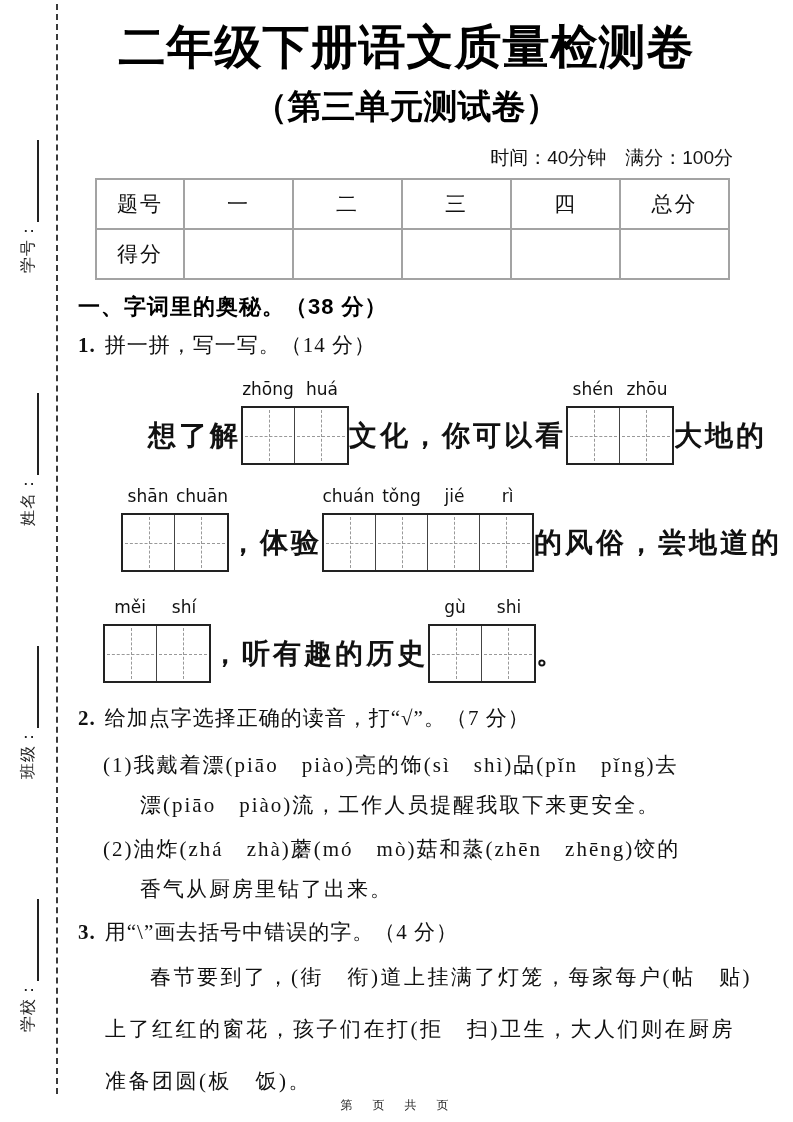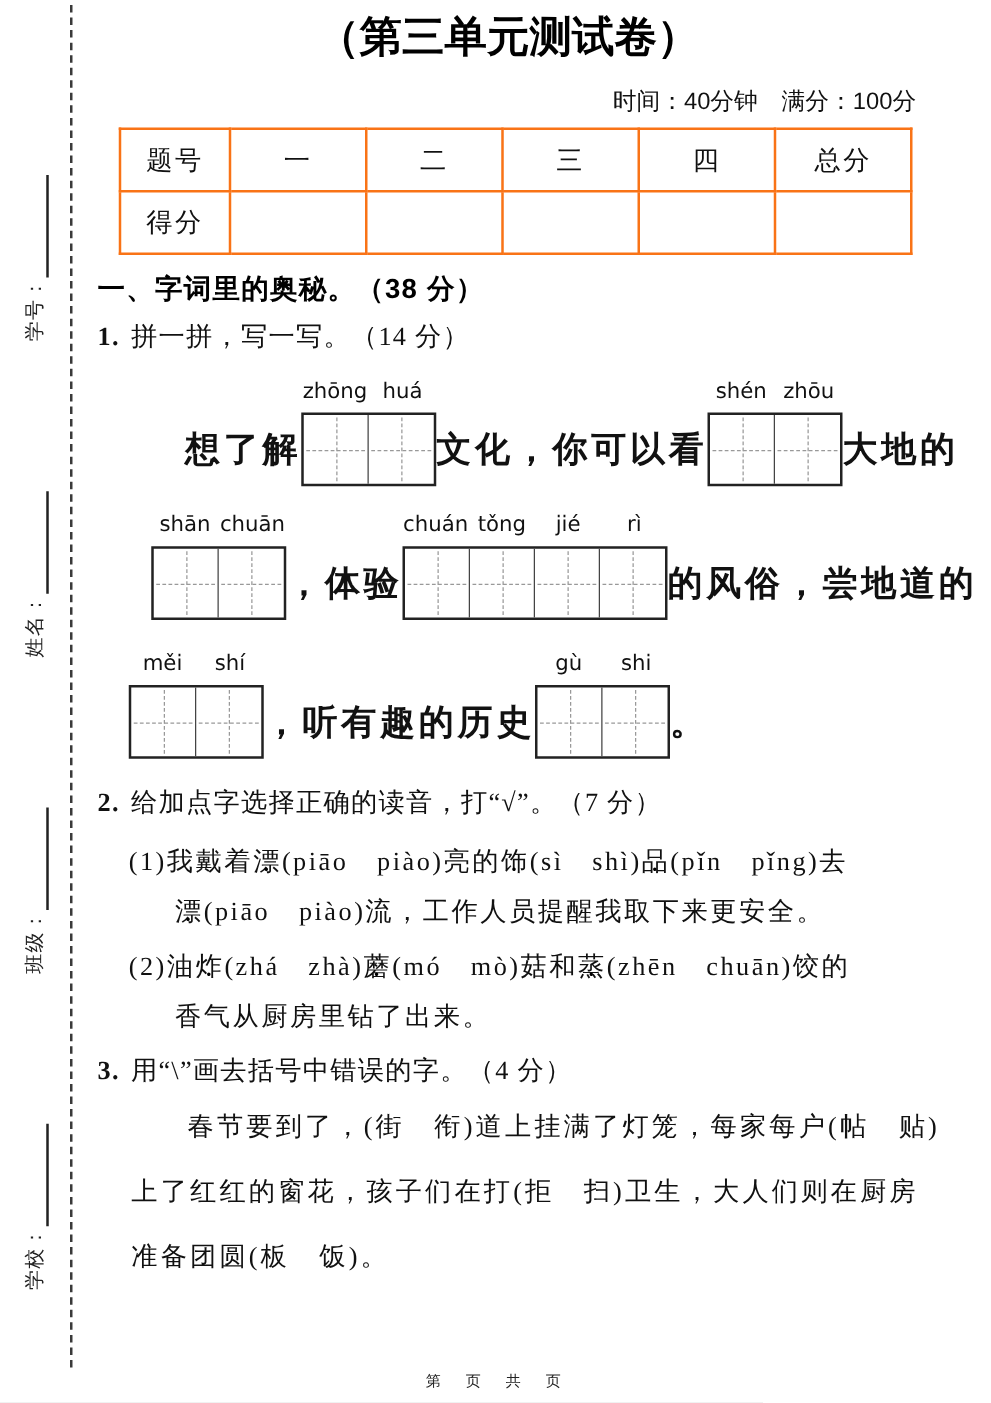--- a/index.html
+++ b/index.html
@@ -37,21 +37,21 @@
   }
   .meta {
     margin-top:16px; text-align:right; font-size:19px; line-height:24px; color:#111;
     font-family:"Liberation Sans","DejaVu Sans",sans-serif; padding-right:2px;
   }
   
   .score-table {
     margin-top:8px; margin-left:17px; width:635px;
     border-collapse:collapse; table-layout:fixed; text-align:center;
   }
-  .score-table td { border:2px solid #f97316; height:50px; font-size:21px; letter-spacing:2px; }
+  .score-table td { border:2px solid #a3a3a3; height:50px; font-size:21px; letter-spacing:2px; }
   .score-table col.c0 { width:88px; }
   
   .sec-heading {
     margin-top:12px; font-size:22px; line-height:30px; font-weight:bold; color:#000;
     font-family:"Liberation Sans","DejaVu Sans",sans-serif; letter-spacing:1px;
   }
   .qline { margin-top:8px; font-size:21px; line-height:30px; letter-spacing:1px; }
   .qnum { font-weight:bold; margin-right:9px; }
   
   .wrow { display:flex; align-items:center; height:59px; }
@@ -105,20 +105,21 @@
       <span class="seal-blank"></span>
     </div>
     <div class="seal-field">
       <span class="seal-label">学校：</span>
       <span class="seal-blank"></span>
     </div>
   </div>
 
   <div class="content">
 
+    <div class="title">二年级下册语文质量检测卷</div>
     <div class="subtitle">（第三单元测试卷）</div>
     <div class="meta">时间：40分钟　满分：100分</div>
 
     <table class="score-table">
       <colgroup>
           <col class="c0">
           <col>
           <col>
           <col>
           <col>
@@ -228,21 +229,21 @@
           </div>
       </div>
       <span class="ktext">。</span>
     </div>
 
     <div class="qline mt22">
       <span class="qnum">2.</span><span>给加点字选择正确的读音，打“√”。（7 分）</span>
     </div>
     <div class="rich-line mt12"><span>(1)我戴着</span><span class="dotted">漂</span><span>(piāo　piào)亮的</span><span class="dotted">饰</span><span>(sì　shì)</span><span class="dotted">品</span><span>(pǐn　pǐng)去</span></div>
     <div class="rich-line cont"><span class="dotted">漂</span><span>(piāo　piào)流，工作人员提醒我取下来更安全。</span></div>
-    <div class="rich-line mt4"><span>(2)油</span><span class="dotted">炸</span><span>(zhá　zhà)</span><span class="dotted">蘑</span><span>(mó　mò)菇和</span><span class="dotted">蒸</span><span>(zhēn　chuān)饺的</span></div>
+    <div class="rich-line mt4"><span>(2)油</span><span class="dotted">炸</span><span>(zhá　zhà)</span><span class="dotted">蘑</span><span>(mó　mò)菇和</span><span class="dotted">蒸</span><span>(zhēn　zhēng)饺的</span></div>
     <div class="rich-line cont"><span>香气从厨房里钻了出来。</span></div>
 
     <div class="qline mt8">
       <span class="qnum">3.</span><span>用“\”画去括号中错误的字。（4 分）</span>
     </div>
     <div class="para-line first mt4">春节要到了，(街　衔)道上挂满了灯笼，每家每户(帖　贴)</div>
     <div class="para-line">上了红红的窗花，孩子们在打(拒　扫)卫生，大人们则在厨房</div>
     <div class="para-line">准备团圆(板　饭)。</div>
 
   </div>

